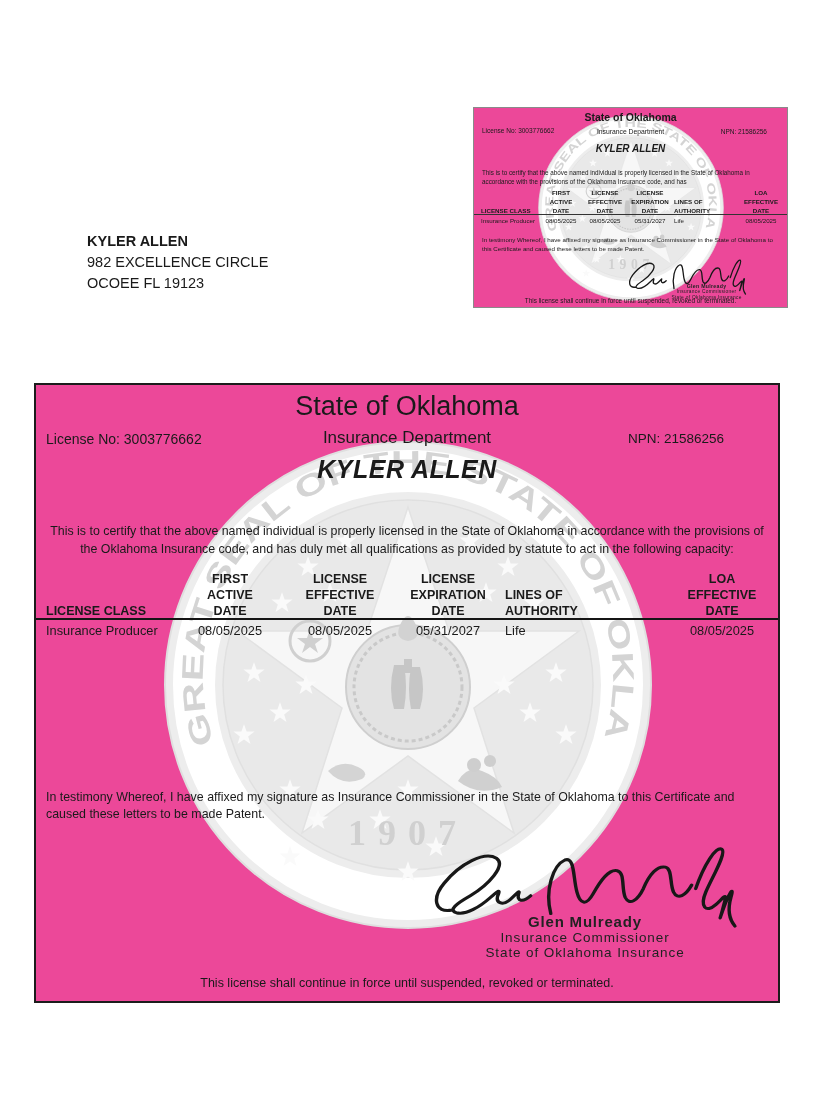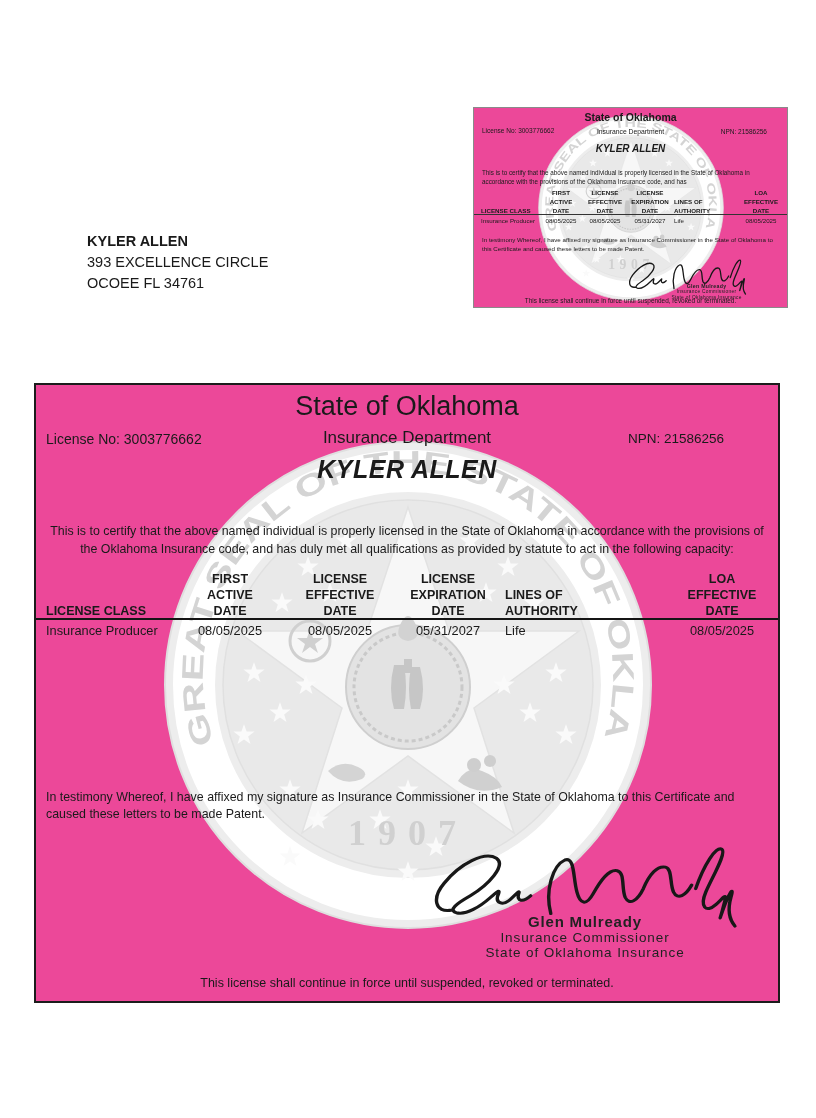--- a/index.html
+++ b/index.html
@@ -115,22 +115,22 @@
     <g id="sig" fill="none" stroke="#181818" stroke-width="3.4" stroke-linecap="round" stroke-linejoin="round">
       <path d="M30,84 C12,88 10,70 22,54 C38,32 62,18 74,26 C84,34 66,56 48,68 C34,77 26,84 34,87 C44,90 58,80 68,70 C74,64 78,60 76,66 C72,76 80,80 88,72 C94,66 98,60 96,66 C94,74 100,76 108,68"></path>
       <path d="M128,88 C122,62 130,34 142,28 C152,24 150,48 154,64 C157,77 163,80 170,66 C178,50 186,38 194,40 C202,42 198,60 202,70 C206,79 214,74 220,60 C226,44 234,34 242,36 C249,38 246,54 250,64 C254,73 262,68 268,56"></path>
       <path d="M272,60 C280,34 292,12 298,16 C303,20 288,48 282,64 C276,80 282,88 292,78 C300,70 304,62 300,78 C297,92 294,100 299,84 C304,68 311,54 307,70 C304,82 305,94 311,102"></path>
     </g>
   </defs>
 </svg>
 
 <div class="abs address">
   <div class="name">KYLER ALLEN</div>
-  <div>393 EXCELLENCE CIRCLE</div>
-  <div>OCOEE FL 34761</div>
+  <div>982 EXCELLENCE CIRCLE</div>
+  <div>OCOEE FL 19123</div>
 </div>
 
 <div class="cert cert-mini">
   <svg class="wm" style="left:62px;top:5px" width="190" height="190" viewBox="0 0 500 500">
       <use href="#okseal"></use>
     </svg>
 
   <div class="abs ctr m-title">State of Oklahoma</div>
   <div class="abs m-licno">License No: 3003776662</div>
   <div class="abs ctr m-dept">Insurance Department</div>

